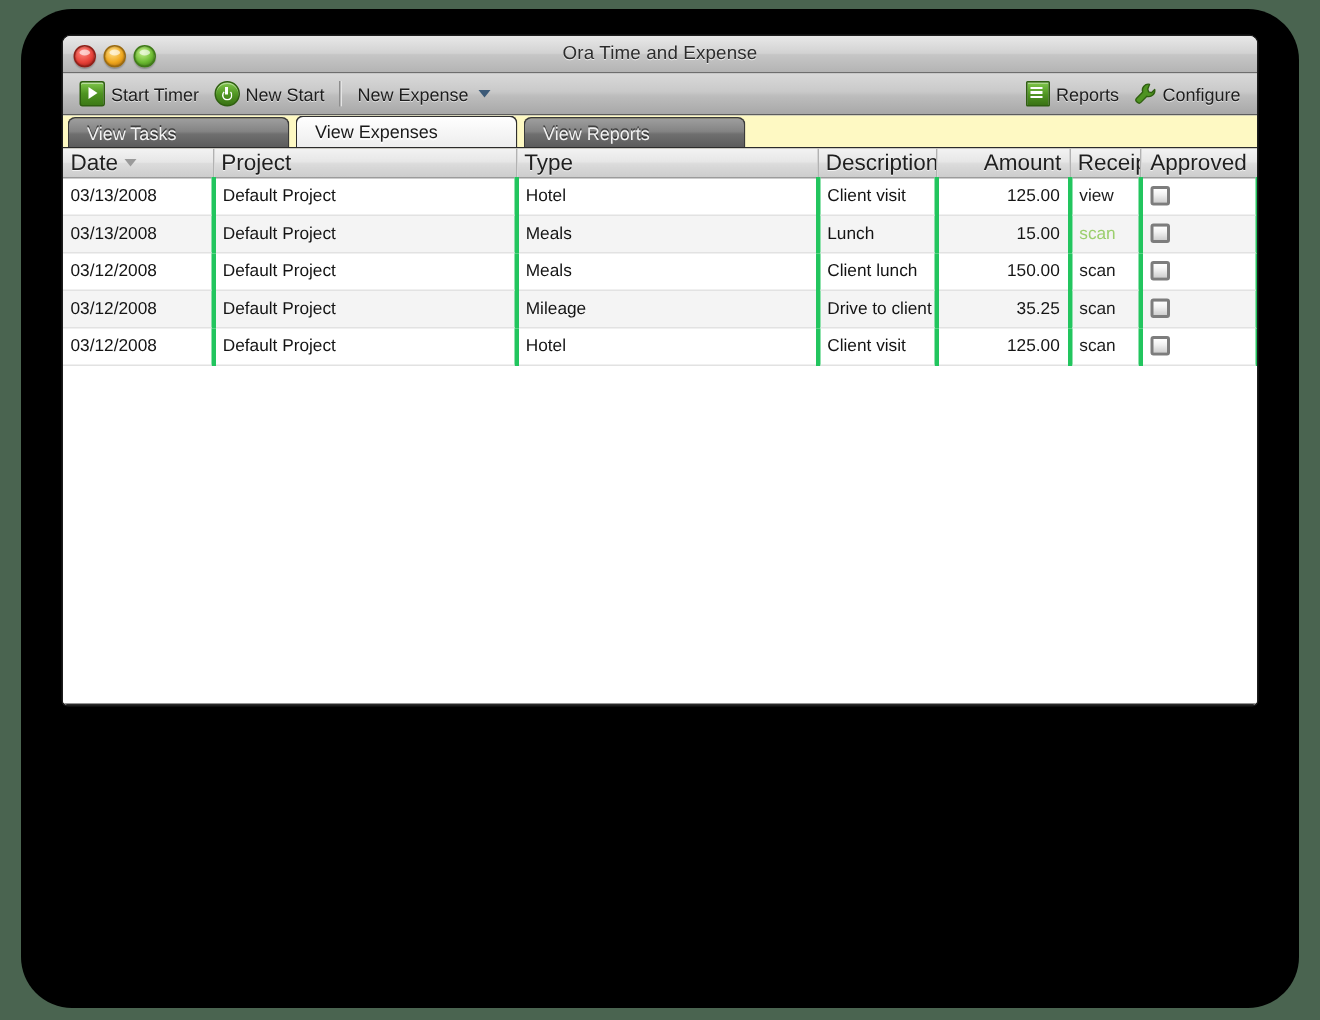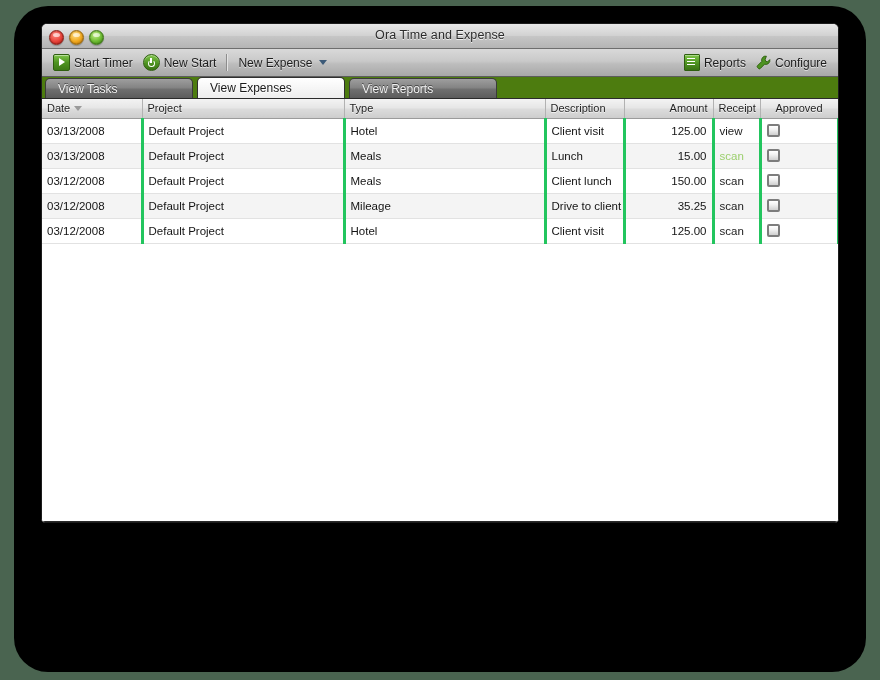--- a/index.html
+++ b/index.html
@@ -24,21 +24,21 @@
     left: 14px; top: 6px;
     width: 852px; height: 666px;
     background: #000000;
     border-radius: 34px;
   }
 
   
   #window {
     position: absolute;
     left: 41px; top: 23px;
-    width: 798px; height: 500px;
+    width: 798px; height: 448px;
     border-radius: 6px 6px 4px 4px;
     box-shadow: 0 2px 7px rgba(0,0,0,0.65);
     overflow: hidden;
     border: 1px solid #1c1c1c;
     box-sizing: border-box;
     background: #ffffff;
   }
 
   
   #titlebar {
@@ -175,21 +175,21 @@
   .icon-wrench {
     width: 15px; height: 15px;
     position: relative;
   }
   .icon-wrench svg { display: block; }
 
   
   #tabstrip {
     position: relative;
     height: 22px;
-    background: #4d7c0f;
+    background: #fef9c3;
     border-bottom: 1px solid #2b2b2b;
     box-sizing: border-box;
     display: flex;
     align-items: flex-end;
     padding-left: 3px;
     gap: 4px;
   }
   .tab {
     height: 20px;
     box-sizing: border-box;
@@ -232,21 +232,21 @@
     border-collapse: collapse;
     table-layout: fixed;
     font-size: 11.5px;
   }
   table.grid thead th {
     height: 19px;
     background: linear-gradient(to bottom, #f3f3f3 0%, #e6e6e6 48%, #dcdcdc 52%, #cdcdcd 100%);
     border-right: 1px solid #b2b2b2;
     border-bottom: 1px solid #9b9b9b;
     font-weight: normal;
-    font-size: 11px;
+    font-size: 15px;
     color: #1f1f1f;
     text-align: left;
     padding: 0 5px;
     text-shadow: 0 1px 0 rgba(255,255,255,0.7);
     white-space: nowrap;
     overflow: hidden;
     box-sizing: border-box;
   }
   table.grid thead th.num { text-align: right; }
   table.grid thead th.ctr { text-align: center; }

